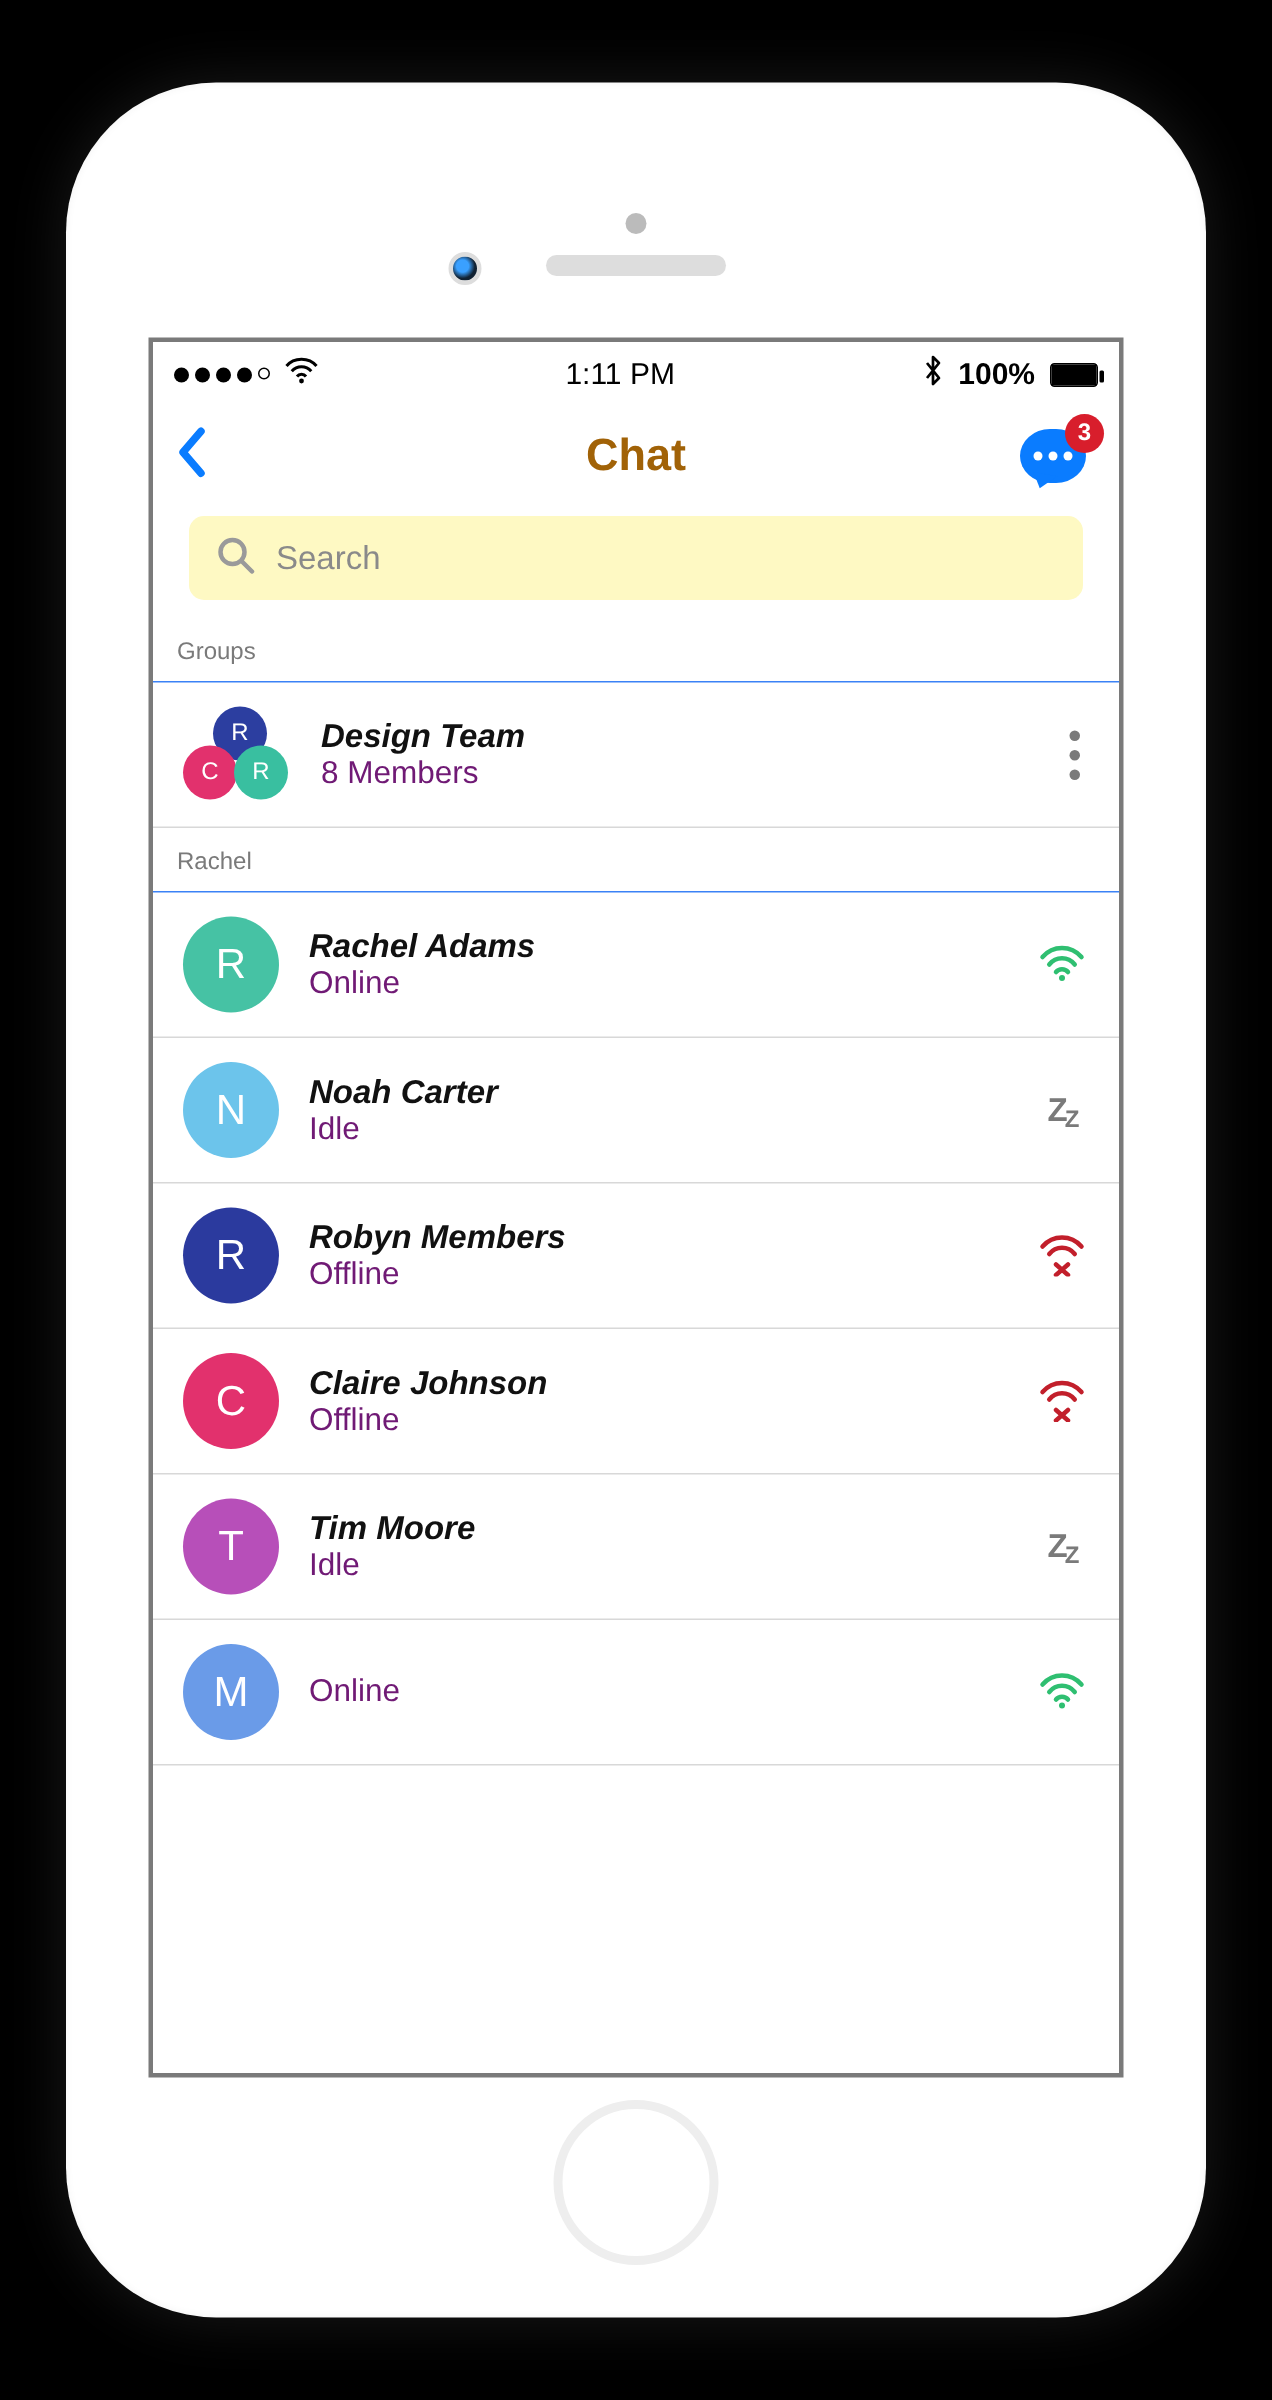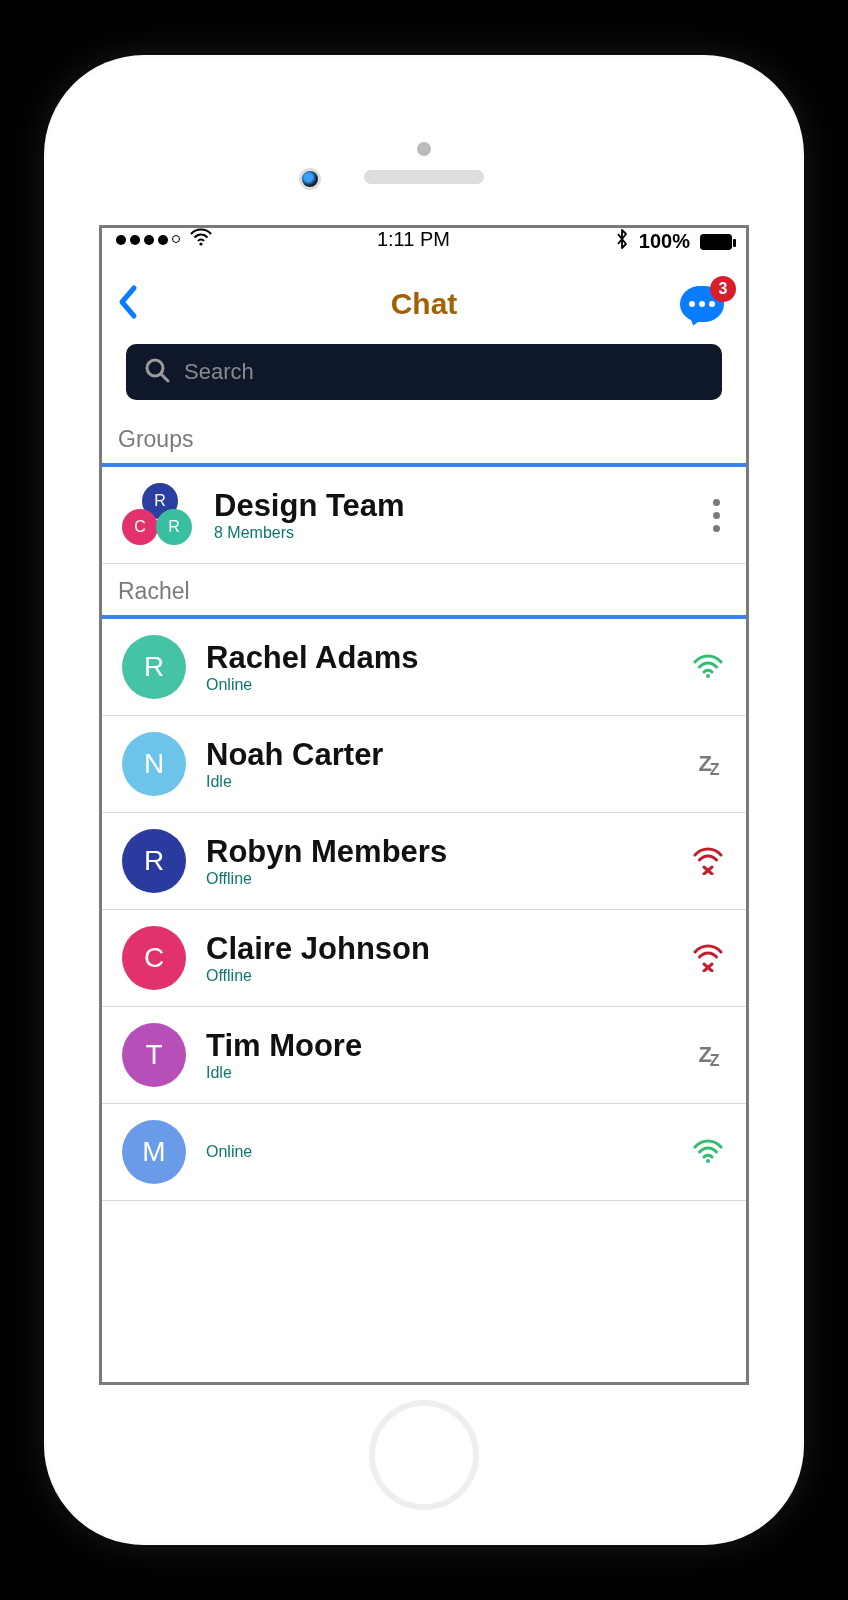--- a/index.html
+++ b/index.html
@@ -50,21 +50,21 @@
   .screen {
     width: 100%; height: 100%;
     border: 3px solid #7a7a7a;
     background: #fff;
     overflow: hidden;
     position: relative;
   }
   
   .status-bar {
     height: 44px;
-    display: flex; align-items: flex-start; justify-content: space-between;
+    display: flex; align-items: center; justify-content: space-between;
     padding: 0 14px;
     font-size: 20px;
     font-weight: 500;
   }
   .status-left, .status-right { display: flex; align-items: center; gap: 10px; font-weight: bold; }
   .signal-dots { display: flex; gap: 4px; }
   .signal-dots span { width: 10px; height: 10px; border-radius: 50%; background:#000; display:inline-block;}
   .signal-dots span.hollow { background:#fff; border:1.5px solid #000; width:8px; height:8px;}
   .battery { display:inline-flex; align-items:center; }
   .battery-body { width:32px; height:16px; border:1.8px solid #000; border-radius:3px; position:relative; }
@@ -95,35 +95,35 @@
   .chat-bubble .d { width:6px;height:6px;border-radius:50%;background:#fff;}
   .badge {
     position:absolute; top:-10px; right:-12px;
     background:#d81e2c; color:#fff; font-size:16px; font-weight:600;
     width:26px; height:26px; border-radius:50%;
     display:flex;align-items:center;justify-content:center;
   }
   
   .search-wrap { padding: 8px 24px 12px; }
   .search-bar {
-    background:#0f172a; border-radius:10px; height:56px;
+    background:#fef9c3; border-radius:10px; height:56px;
     display:flex; align-items:center; padding:0 18px; gap:14px;
   }
   .search-placeholder { color:#8a8a8a; font-size:22px; }
   
   .section-label {
-    color:#7a7a7a; font-size:23px; padding:14px 16px 10px; border-bottom:4px solid #3b82f6;
+    color:#7a7a7a; font-size:16px; padding:14px 16px 10px; border-bottom:1px solid #3b82f6;
   }
   .row {
     display:flex; align-items:center; padding:16px 20px;
     border-bottom:1px solid #d8d8d8; gap:20px;
   }
   .row .texts { flex:1; }
-  .row .name { font-size:31px; font-weight:700; color:#111; }
-  .row .sub  { font-size:16px; color:#0f766e; margin-top:0; }
+  .row .name { font-size:22px; font-weight:700; color:#111;font-style:italic; }
+  .row .sub  { font-size:21px; color:#701a75; margin-top:0; }
   .avatar {
     width:64px; height:64px; border-radius:50%;
     display:flex;align-items:center;justify-content:center;
     color:#fff; font-size:28px; font-weight:400;
   }
   .group-avatar { position:relative; width:72px; height:64px; }
   .mini { width:36px;height:36px;border-radius:50%;position:absolute;
     display:flex;align-items:center;justify-content:center;color:#fff;font-size:16px;}
   .kebab { display:flex; flex-direction:column; gap:6px; padding-right:6px;}
   .kebab span{width:7px;height:7px;border-radius:50%;background:#7a7a7a;}

